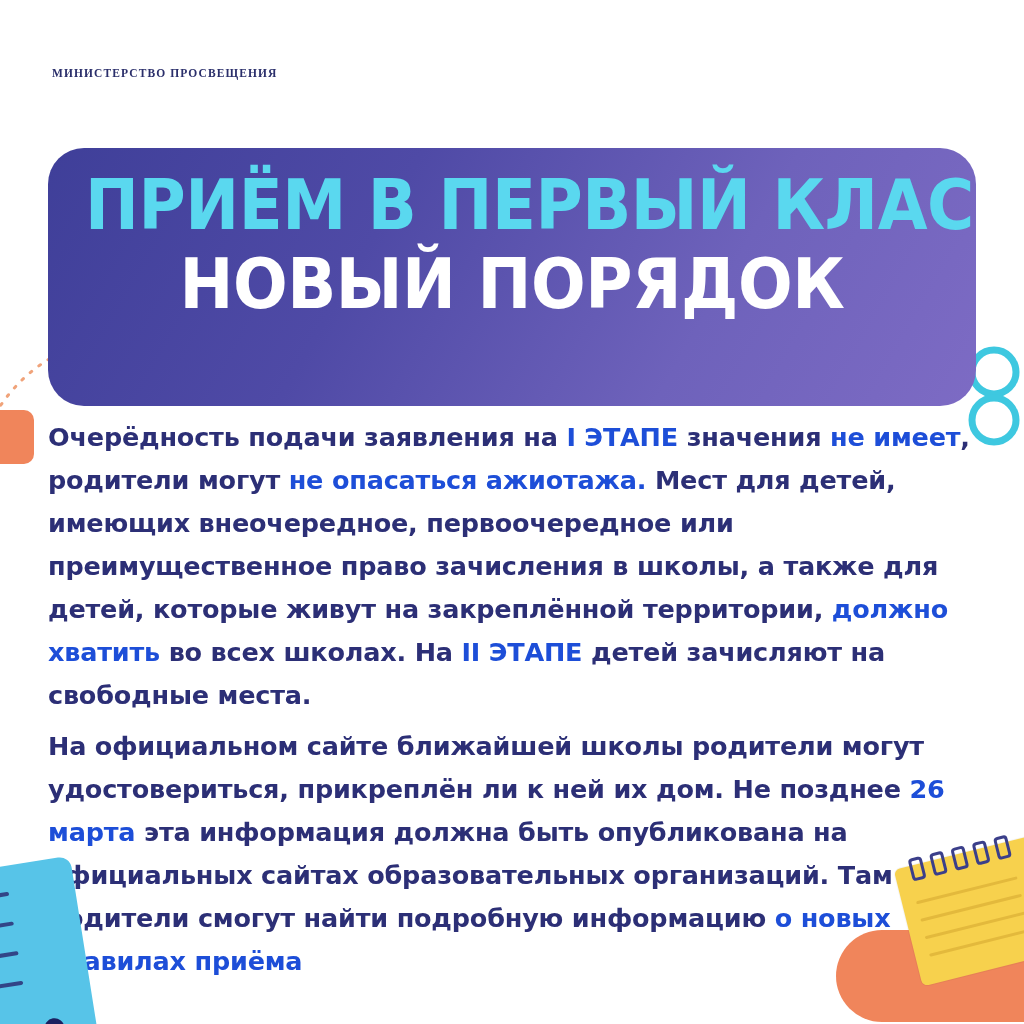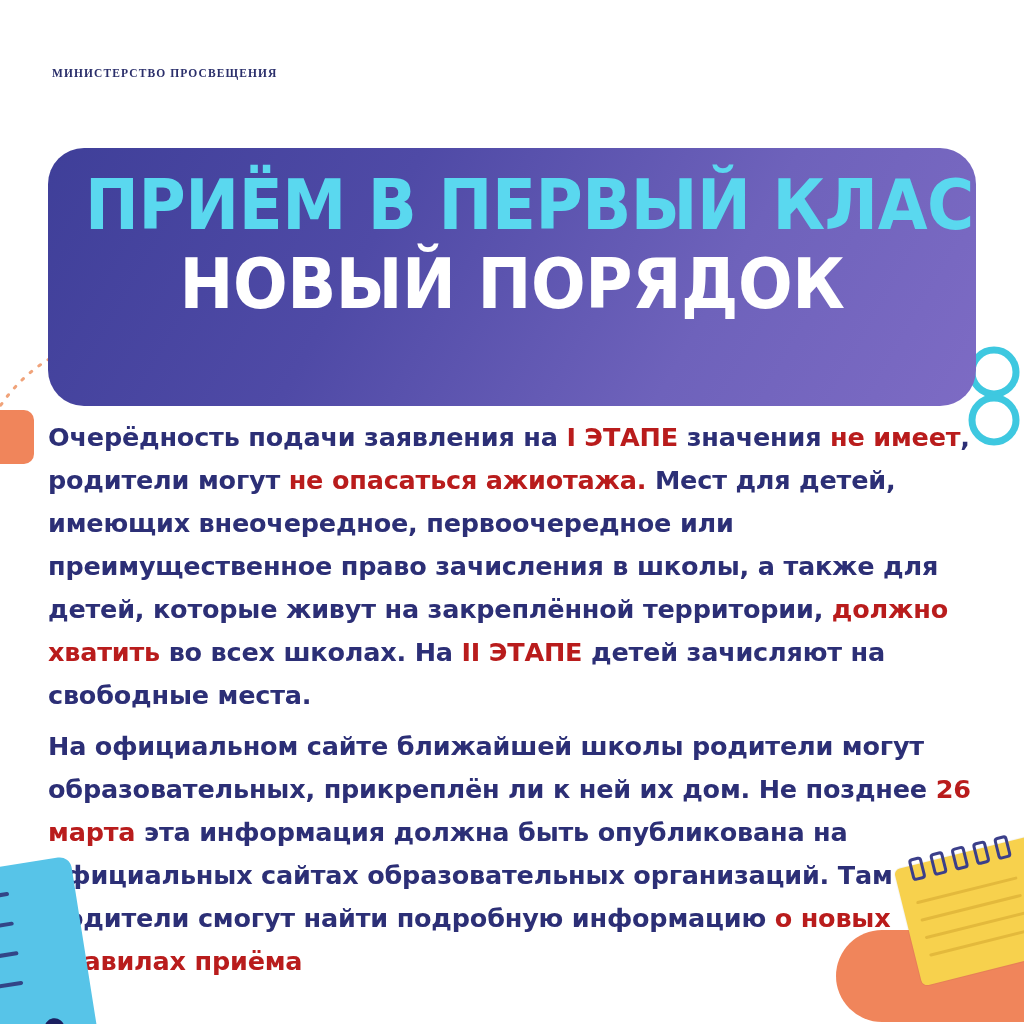--- a/index.html
+++ b/index.html
@@ -86,21 +86,21 @@
     top: 392px;
     width: 936px;
     color: #2c2f76;
     font-family: "DejaVu Sans", sans-serif;
     font-weight: bold;
     font-size: 25.5px;
     line-height: 43px;
     letter-spacing: -0.2px;
   }
   .para + .para { margin-top: 8px; }
-  .hl { color: #b91c1c; }
+  .hl { color: #1d4ed8; }
 
   
   .deco { position: absolute; }
 
   .dots-arc {
     left: -20px;
     top: 300px;
     width: 230px;
     height: 130px;
   }
@@ -211,21 +211,21 @@
       <div class="title-line1">ПРИЁМ В ПЕРВЫЙ КЛАСС.</div>
       <div class="title-line2">НОВЫЙ ПОРЯДОК</div>
     </div>
   </div>
 
   <div class="body-text">
     <div class="para">
       <span>Очерёдность подачи заявления на </span><span class="hl">I ЭТАПЕ</span><span> значения </span><span class="hl">не имеет</span><span>, родители могут </span><span class="hl">не опасаться ажиотажа.</span><span> Мест для детей, имеющих внеочередное, первоочередное или преимущественное право зачисления в школы, а также для детей, которые живут на закреплённой территории, </span><span class="hl">должно хватить</span><span> во всех школах. На </span><span class="hl">II ЭТАПЕ</span><span> детей зачисляют на свободные места.</span>
     </div>
     <div class="para">
-      <span>На официальном сайте ближайшей школы родители могут образовательных, прикреплён ли к ней их дом. Не позднее </span><span class="hl">26 марта</span><span> эта информация должна быть опубликована на официальных сайтах образовательных организаций. Там же родители смогут найти подробную информацию </span><span class="hl">о новых правилах приёма</span>
+      <span>На официальном сайте ближайшей школы родители могут удостовериться, прикреплён ли к ней их дом. Не позднее </span><span class="hl">26 марта</span><span> эта информация должна быть опубликована на официальных сайтах образовательных организаций. Там же родители смогут найти подробную информацию </span><span class="hl">о новых правилах приёма</span>
     </div>
   </div>
 
   <div class="deco ruler">
     <div class="tick" style="top:26px"></div>
     <div class="tick" style="top:56px"></div>
     <div class="tick" style="top:86px"></div>
     <div class="tick" style="top:116px"></div>
     <div class="dot"></div>
   </div>

